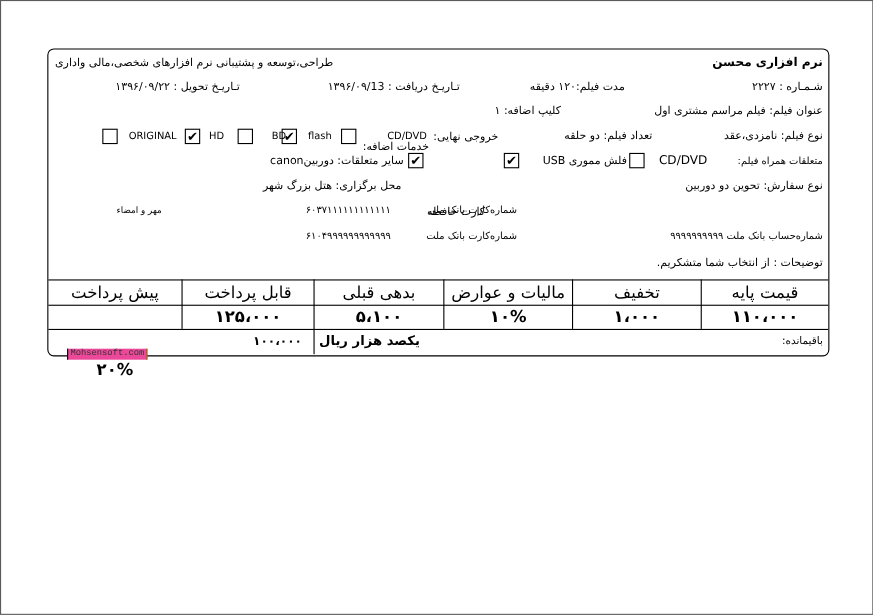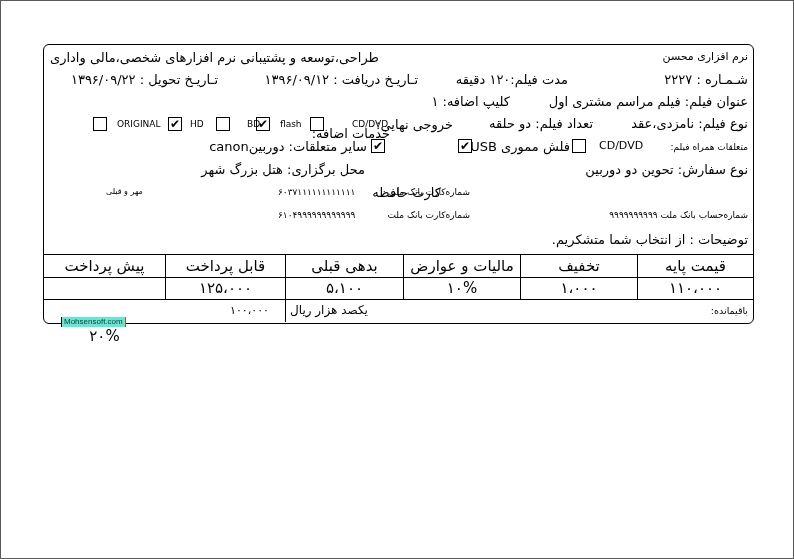--- a/index.html
+++ b/index.html
@@ -2,49 +2,49 @@
 <html><head>
 <meta charset="utf-8">
 <style>
   html, body { margin:0; padding:0; background:#fff; }
   body { width:794px; height:559px; position:relative; overflow:hidden;
          font-family:"DejaVu Sans", sans-serif; color:#000; }
   .page { position:absolute; left:0; top:0; width:792px; height:557px;
           border:1px solid #5a5a5a; background:#fff; }
   .form { position:absolute; left:42px; top:43px; width:709px; height:278px;
           border:1px solid #000; border-radius:6px; }
-  .t { position:absolute; font-size:13px; white-space:nowrap; direction:rtl; line-height:12px; }
+  .t { position:absolute; font-size:10px; white-space:nowrap; direction:rtl; line-height:12px; }
   .ltr { direction:ltr; }
-  .b { font-weight:normal; }
+  .b { font-weight:bold; }
   .cb { position:absolute; width:14px; height:14px; border:1px solid #000; background:#fff;
         box-sizing:border-box; font-size:12px; line-height:12px; text-align:center; }
   .sm { font-size:8px;padding-left:10px; }
   .lbl { position:absolute; font-size:9px; white-space:nowrap; line-height:12px; }
   .tbl { position:absolute; left:0; top:209px; width:709px; }
   .hline { position:absolute; left:0; width:709px; height:1px; background:#000; }
   .vline { position:absolute; width:1px; background:#000; }
   .cell { position:absolute; text-align:center; font-size:15px; direction:rtl; line-height:22px; }
-  .credit { position:absolute; left:60px; top:316px; background:#5eead4; font-size:8px; color:#333;
+  .credit { position:absolute; left:60px; top:316px; background:#ec4899; font-size:8px; color:#333;
             padding:0 2px; border-left:1px solid #000; border-right:1px solid #a16207; line-height:10px;
-            font-family:Liberation Sans, sans-serif; }
+            font-family:Liberation Mono, monospace; }
   .quote { position:absolute; left:210px; top:328px; width:375px; font-size:9.5px; direction:rtl;
            text-align:right; white-space:nowrap; }
 </style>
 </head>
 <body>
 
 <div class="page">
   <div class="form">
 
     <div class="t b" style="right:5px; top:6px; font-size:11px;">نرم افزاری محسن</div>
     <div class="t" style="left:6px; top:7px;">طراحی،توسعه و پشتیبانی نرم افزارهای شخصی،مالی واداری</div>
 
     <div class="t" style="right:5px; top:29px;">شـمـاره : ۲۲۲۷</div>
     <div class="t" style="right:185px; top:29px;">مدت فیلم:۱۲۰ دقیقه</div>
-    <div class="t" style="right:335px; top:29px;">تـاریـخ دریافت : ۱۳۹۶/۰۹/۱۲</div>
+    <div class="t" style="right:335px; top:29px;">تـاریـخ دریافت : ۱۳۹۶/۰۹/13</div>
     <div class="t" style="right:535px; top:29px;">تـاریـخ تحویل : ۱۳۹۶/۰۹/۲۲</div>
 
     <div class="t" style="right:5px; top:51px;">عنوان فیلم: فیلم مراسم مشتری اول</div>
     <div class="t" style="right:243px; top:51px;">کلیپ اضافه: ۱</div>
     <div class="t" style="right:363px; top:51px;margin-top:32px;">خدمات اضافه:</div>
 
     <div class="t" style="right:5px; top:73px;">نوع فیلم: نامزدی،عقد</div>
     <div class="t" style="right:160px; top:73px;">تعداد فیلم: دو حلقه</div>
     <div class="t" style="right:300px; top:74px;">خروجی نهایی:</div>
 
@@ -66,21 +66,21 @@
     <div class="cb" style="left:414px; top:94px;"><span>✔</span></div>
     <div class="t" style="right:312px; top:96px;margin-top:46px;">کارت حافظه</div>
     <div class="cb" style="left:327px; top:94px;"><span>✔</span></div>
     <div class="t" style="right:386px; top:96px;">سایر متعلقات: دوربینcanon</div>
 
     <div class="t" style="right:5px; top:119px;">نوع سفارش: تحوین دو دوربین</div>
     <div class="t" style="right:388px; top:119px;">محل برگزاری: هتل بزرگ شهر</div>
 
     <div class="t" style="right:283px; top:141px; font-size:9px;">شماره‌کارت بانک ملی</div>
     <div class="t ltr" style="left:234px; top:141px; font-size:9px;">۶۰۳۷۱۱۱۱۱۱۱۱۱۱۱۱</div>
-    <div class="t" style="left:62px; top:141px; font-size:8px;">مهر و قبلی</div>
+    <div class="t" style="left:62px; top:141px; font-size:8px;">مهر و امضاء</div>
 
     <div class="t" style="right:5px; top:164px; font-size:9px;">شماره‌حساب بانک ملت  ۹۹۹۹۹۹۹۹۹۹</div>
     <div class="t" style="right:283px; top:164px; font-size:9px;">شماره‌کارت بانک ملت</div>
     <div class="t ltr" style="left:234px; top:164px; font-size:9px;">۶۱۰۴۹۹۹۹۹۹۹۹۹۹۹۹</div>
 
     <div class="t" style="right:5px; top:189px;">توضیحات  : از انتخاب شما متشکریم.</div>
 
     <div class="tbl">
       <div class="hline" style="top:0;"></div>
       <div class="hline" style="top:23px;"></div>

